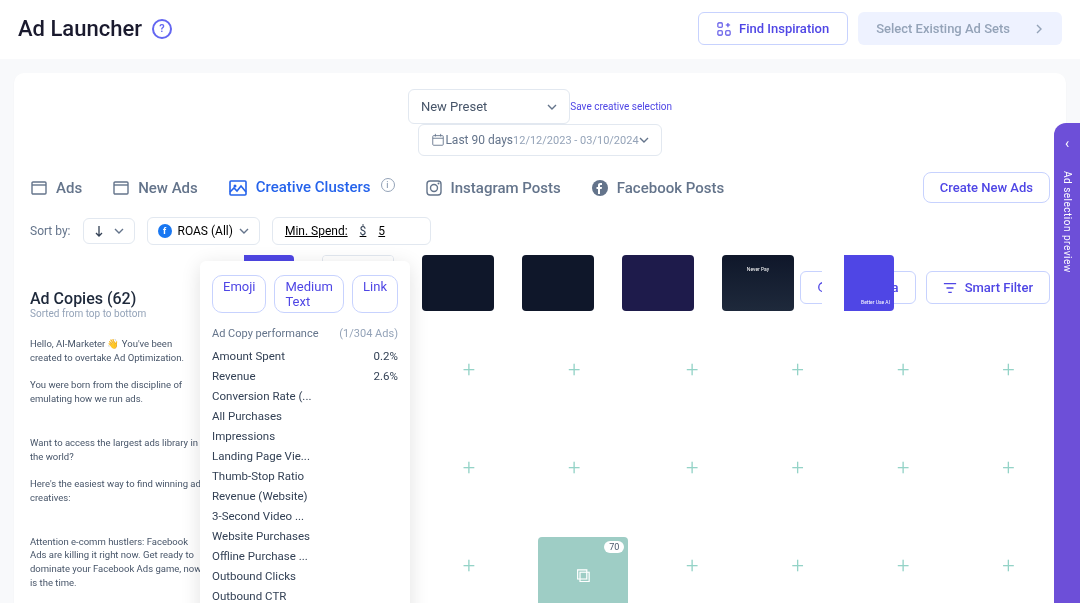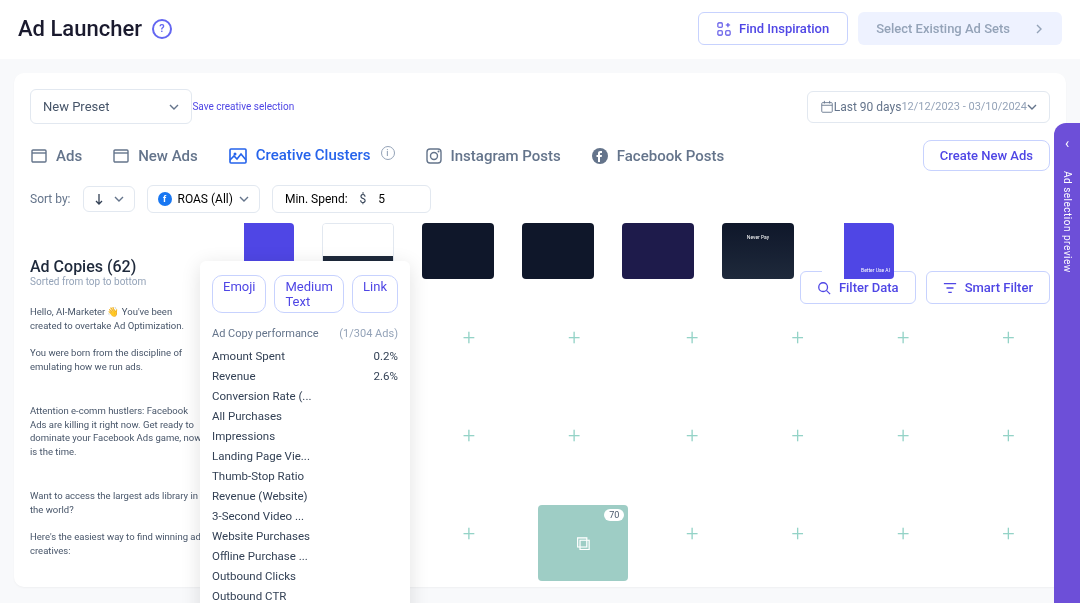--- a/index.html
+++ b/index.html
@@ -9,38 +9,38 @@
     .header-left { display: flex; align-items: center; gap: 10px; }
     .page-title { font-size: 22px; font-weight: 500; color: #1a1a2e; }
     .help-icon { width: 20px; height: 20px; border: 2px solid #6366f1; border-radius: 50%; display: inline-flex; align-items: center; justify-content: center; color: #6366f1; font-size: 11px; font-weight: 600; }
     .header-right { display: flex; gap: 10px; }
     .inspiration-btn { border: 1px solid #c7d2fe; background: #fff; color: #4f46e5; padding: 8px 18px; border-radius: 6px; font-size: 13px; font-weight: 500; display: flex; align-items: center; gap: 8px; cursor: pointer; }
     .select-adset-btn { background: #eef2ff; color: #94a3b8; padding: 8px 18px; border-radius: 6px; font-size: 13px; font-weight: 500; border: none; display: flex; align-items: center; gap: 24px; cursor: default; }
     
     .main-container { background: #f8f9fb; padding: 14px; min-height: 560px; position: relative; }
     .card { background: #fff; border-radius: 10px; padding: 16px 16px 6px; box-shadow: 0 1px 2px rgba(0,0,0,0.04); }
     
-    .controls-row { display: flex; align-items: center; justify-content: space-between; margin-bottom: 16px; }
+    .controls-row { display: flex; align-items: center; justify-content: space-between; margin-bottom: 16px; flex-direction: column; }
     .preset-select { border: 1px solid #e2e8f0; padding: 9px 12px; border-radius: 6px; font-size: 13px; color: #475569; display: flex; align-items: center; gap: 60px; cursor: pointer; }
     .save-link { color: #4f46e5; font-size: 10px; cursor: pointer; text-align: right; }
     .date-selector { border: 1px solid #e2e8f0; border-radius: 6px; padding: 8px 12px; display: flex; align-items: center; font-size: 12px; color: #64748b; cursor: pointer; }
     .date-range { color: #94a3b8; font-size: 11px; }
     
     .tabs-row { display: flex; align-items: center; gap: 30px; }
     .tab { display: flex; align-items: flex-start; gap: 8px; font-size: 15px; font-weight: 500; color: #64748b; cursor: pointer; padding: 4px 0; }
     .tab.active { color: #2563eb; }
     .info-icon { width: 14px; height: 14px; border: 1px solid #94a3b8; border-radius: 50%; display: inline-flex; align-items: center; justify-content: center; font-size: 9px; color: #94a3b8; margin-left: 2px; }
     .create-btn { margin-left: auto; border: 1px solid #c7d2fe; background: #fff; color: #4f46e5; padding: 7px 16px; border-radius: 8px; font-size: 13px; font-weight: 500; cursor: pointer; }
     
     .filter-row { display: flex; align-items: center; gap: 12px; margin-top: 14px; }
     .sort-label { font-size: 12px; color: #64748b; }
     .sort-controls { border: 1px solid #e2e8f0; border-radius: 6px; padding: 6px 10px; display: flex; gap: 10px; align-items: center; }
     .roas-select { border: 1px solid #e2e8f0; border-radius: 6px; padding: 6px 10px; font-size: 12px; display: flex; align-items: center; gap: 6px; cursor: pointer; }
     .fb-icon { width: 14px; height: 14px; background: #1877f2; border-radius: 50%; display: inline-flex; align-items: center; justify-content: center; color: #fff; font-size: 9px; font-weight: 700; }
-    .minspend { border: 1px solid #e2e8f0; border-radius: 6px; padding: 6px 12px; font-size: 12px; display: flex; align-items: center; gap: 12px; }
+    .minspend { border: 1px solid #e2e8f0; border-radius: 6px; padding: 6px 12px; font-size: 12px; display: flex; align-items: center; gap: 12px; text-decoration: underline; }
     .minspend input { border: none; width: 40px; font-size: 12px; outline: none; }
     
     .filter-btns { display: flex; gap: 10px; margin-left: auto; position: absolute; right: 30px; top: 212px; }
     .filter-data-btn, .smart-filter-btn { border: 1px solid #c7d2fe; background: #fff; color: #4f46e5; padding: 8px 16px; border-radius: 6px; font-size: 13px; font-weight: 500; display: flex; align-items: center; gap: 8px; cursor: pointer; }
     
     
     .dropdown-panel { position: absolute; left: 200px; top: 202px; background: #fff; border-radius: 6px; box-shadow: 0 4px 20px rgba(0,0,0,0.12); width: 210px; padding: 10px 0; z-index: 50; }
     .tag-row { display: flex; gap: 8px; padding: 4px 12px 10px; }
     .tag { border: 1px solid #c7d2fe; color: #4f46e5; font-size: 13px; padding: 3px 10px; border-radius: 10px; cursor: pointer; }
     .perf-header { display: flex; justify-content: space-between; padding: 4px 12px 6px; font-size: 11px; color: #64748b; }
@@ -218,24 +218,24 @@
       </button>
     </div>
 
     <div class="content-area">
       <div class="sidebar-copies">
         <div class="copies-title">Ad Copies (62)</div>
         <div class="copies-sub">Sorted from top to bottom</div>
         <div class="copy-block" style="white-space:pre-line">Hello, AI-Marketer 👋 You've been created to overtake Ad Optimization.
 
 You were born from the discipline of emulating how we run ads.</div>
+        <div class="copy-block" style="white-space:pre-line;margin-top:30px">Want to access the largest ads library in the world?
+
+Here's the easiest way to find winning ad creatives:</div>
         <div class="copy-block" style="white-space:pre-line;margin-top:30px">Attention e-comm hustlers: Facebook Ads are killing it right now. Get ready to dominate your Facebook Ads game, now is the time.</div>
-        <div class="copy-block" style="white-space:pre-line;margin-top:30px">Want to access the largest ads library in the world?
-
-Here's the easiest way to find winning ad creatives:</div>
       </div>
 
       <div class="grid-area">
         <div class="thumb-row">
           <div class="thumb t1">
               <div class="t-text" style="right:4px;bottom:6px">Better Use AI</div>
             </div>
           <div class="thumb t2">
               <div style="width:100%;height:100%;background:linear-gradient(#fff 60%,#1e293b 60%)"></div>
             </div>

